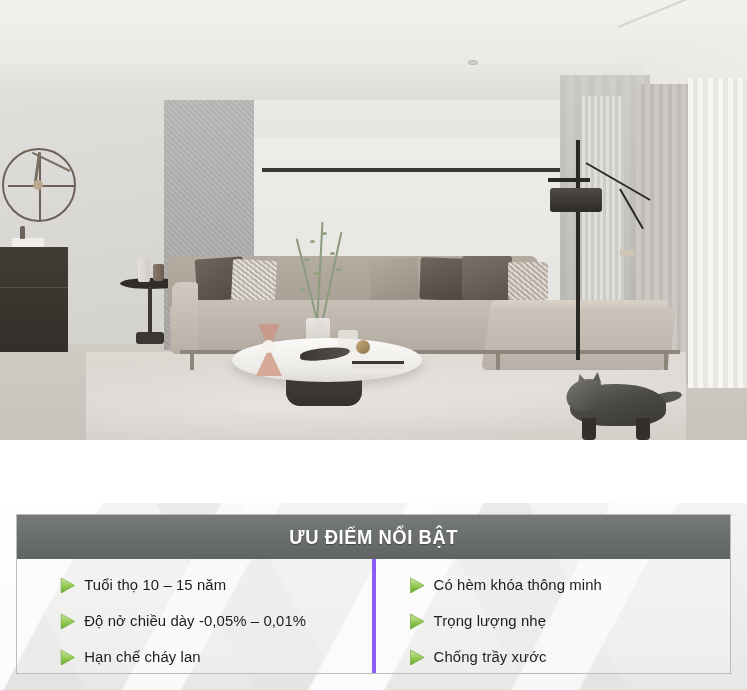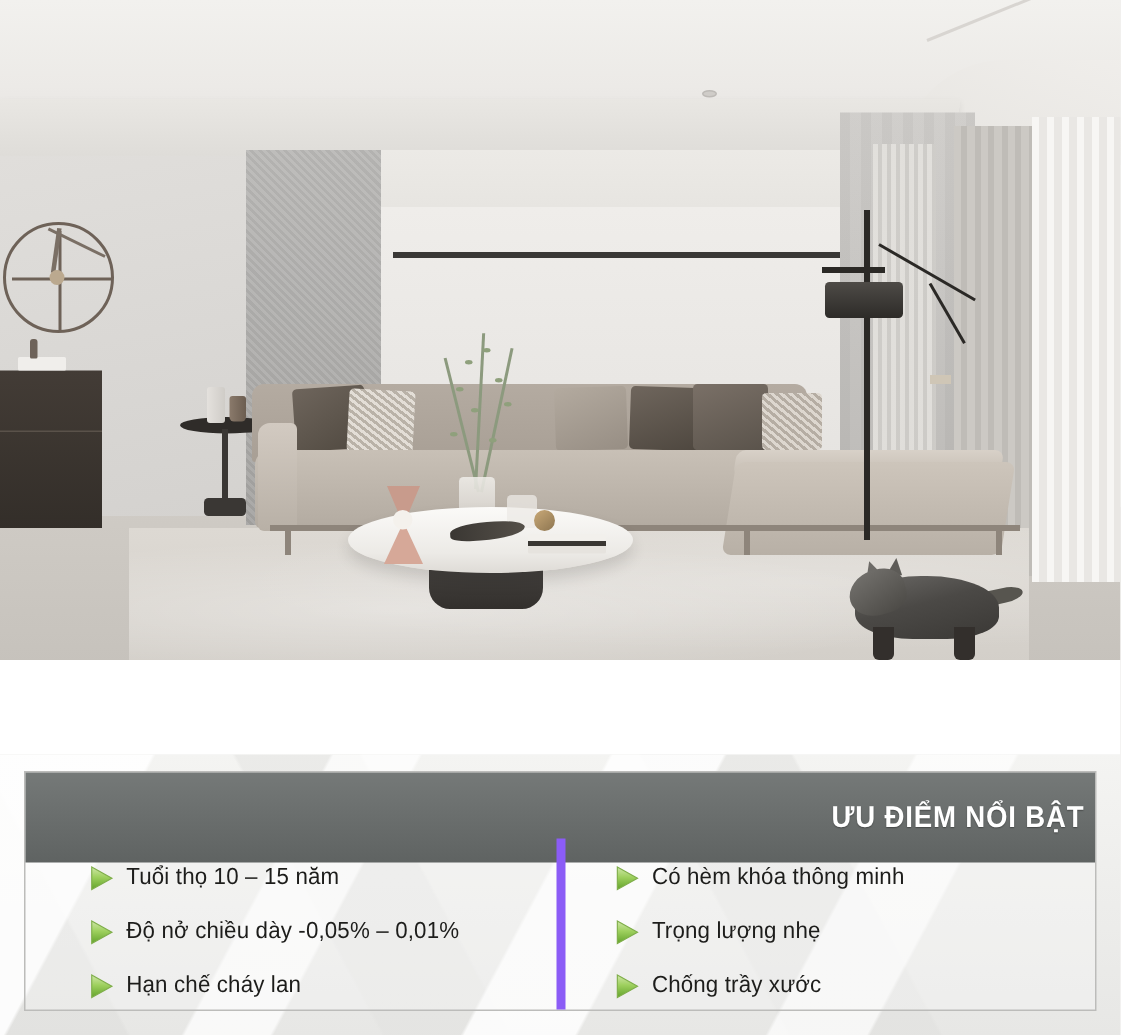--- a/index.html
+++ b/index.html
@@ -421,37 +421,37 @@
       linear-gradient(62deg, rgba(222,222,220,.55) 0 10%, rgba(0,0,0,0) 10.3% 30%, rgba(226,226,224,.5) 30.3% 40%, rgba(0,0,0,0) 40.3% 62%, rgba(224,224,222,.5) 62.3% 74%, rgba(0,0,0,0) 74.3% 100%),
       linear-gradient(180deg,#f4f4f2 0%, #e7e7e5 100%);
   }
 
   .feature-box {
     position:absolute; left:16px; top:11px; width:715px; height:160px;
     border:1px solid #bcbcba;
     background:rgba(250,250,249,.35);
   }
   .feature-header {
-    position:absolute; left:0; top:0; width:713px; height:60px;
+    position:absolute; left:0; top:0; width:713px; height:44px;
     background:linear-gradient(180deg,#757978 0%, #6b6f6e 45%, #5f6362 100%);
-    display:flex; align-items:center; justify-content:flex-end;
+    display:flex; align-items:center; justify-content:center;
   }
   .feature-header-text {
     color:#ffffff; font-size:20px; font-weight:700; letter-spacing:.6px;
     transform: scaleX(.92);
     text-shadow:0 1px 1px rgba(0,0,0,.35);
   }
   .feature-body {
     position:absolute; left:0; top:44px; width:713px; height:114px;
     display:flex;
   }
   .feature-col {
     flex:1; padding:8px 0 0 0; position:relative;
   }
-  .feature-col.left { border-right:6px solid #8b5cf6; }
+  .feature-col.left { border-right:4px solid #8b5cf6; }
 
   .feature-item {
     display:flex; align-items:center; height:36px; padding-left:44px;
     font-size:15.5px; color:#1d1d1b; letter-spacing:.1px;
     transform: scaleX(.96); transform-origin:left center;
   }
   .feature-col.right .feature-item { padding-left:34px; }
 
   .arrow-icon {
     display:inline-block; width:17px; height:17px; margin-right:9px;

